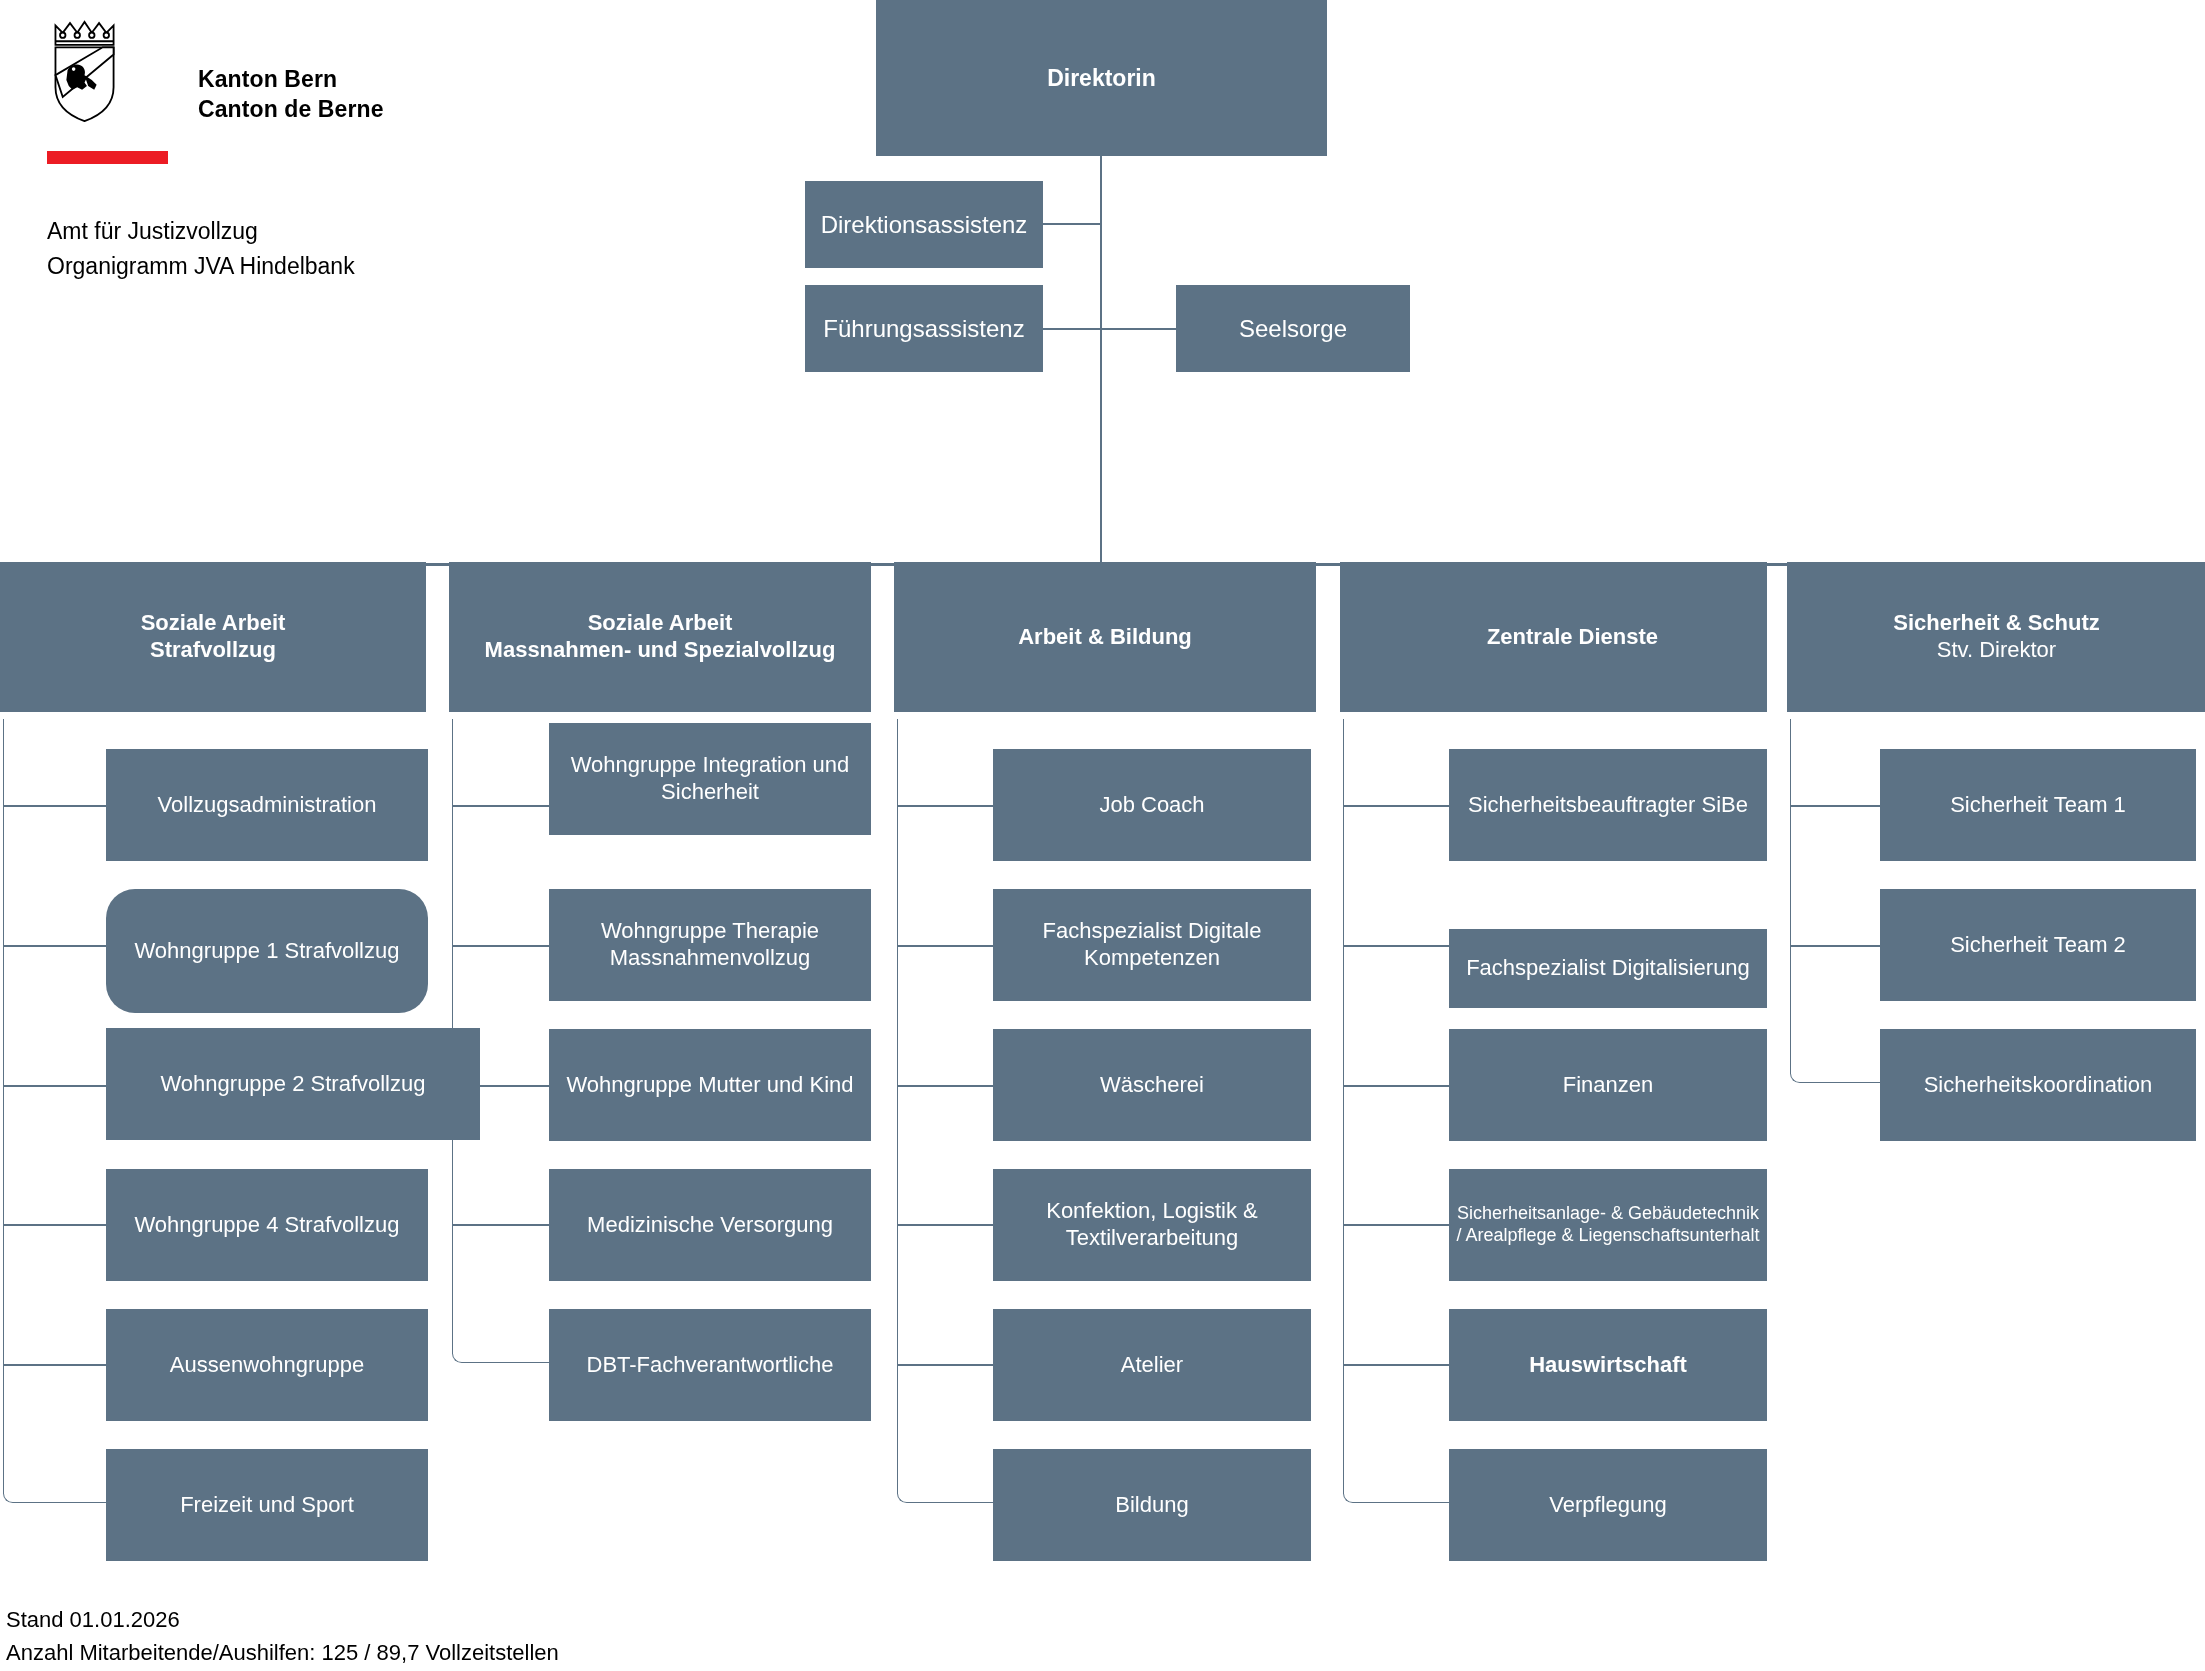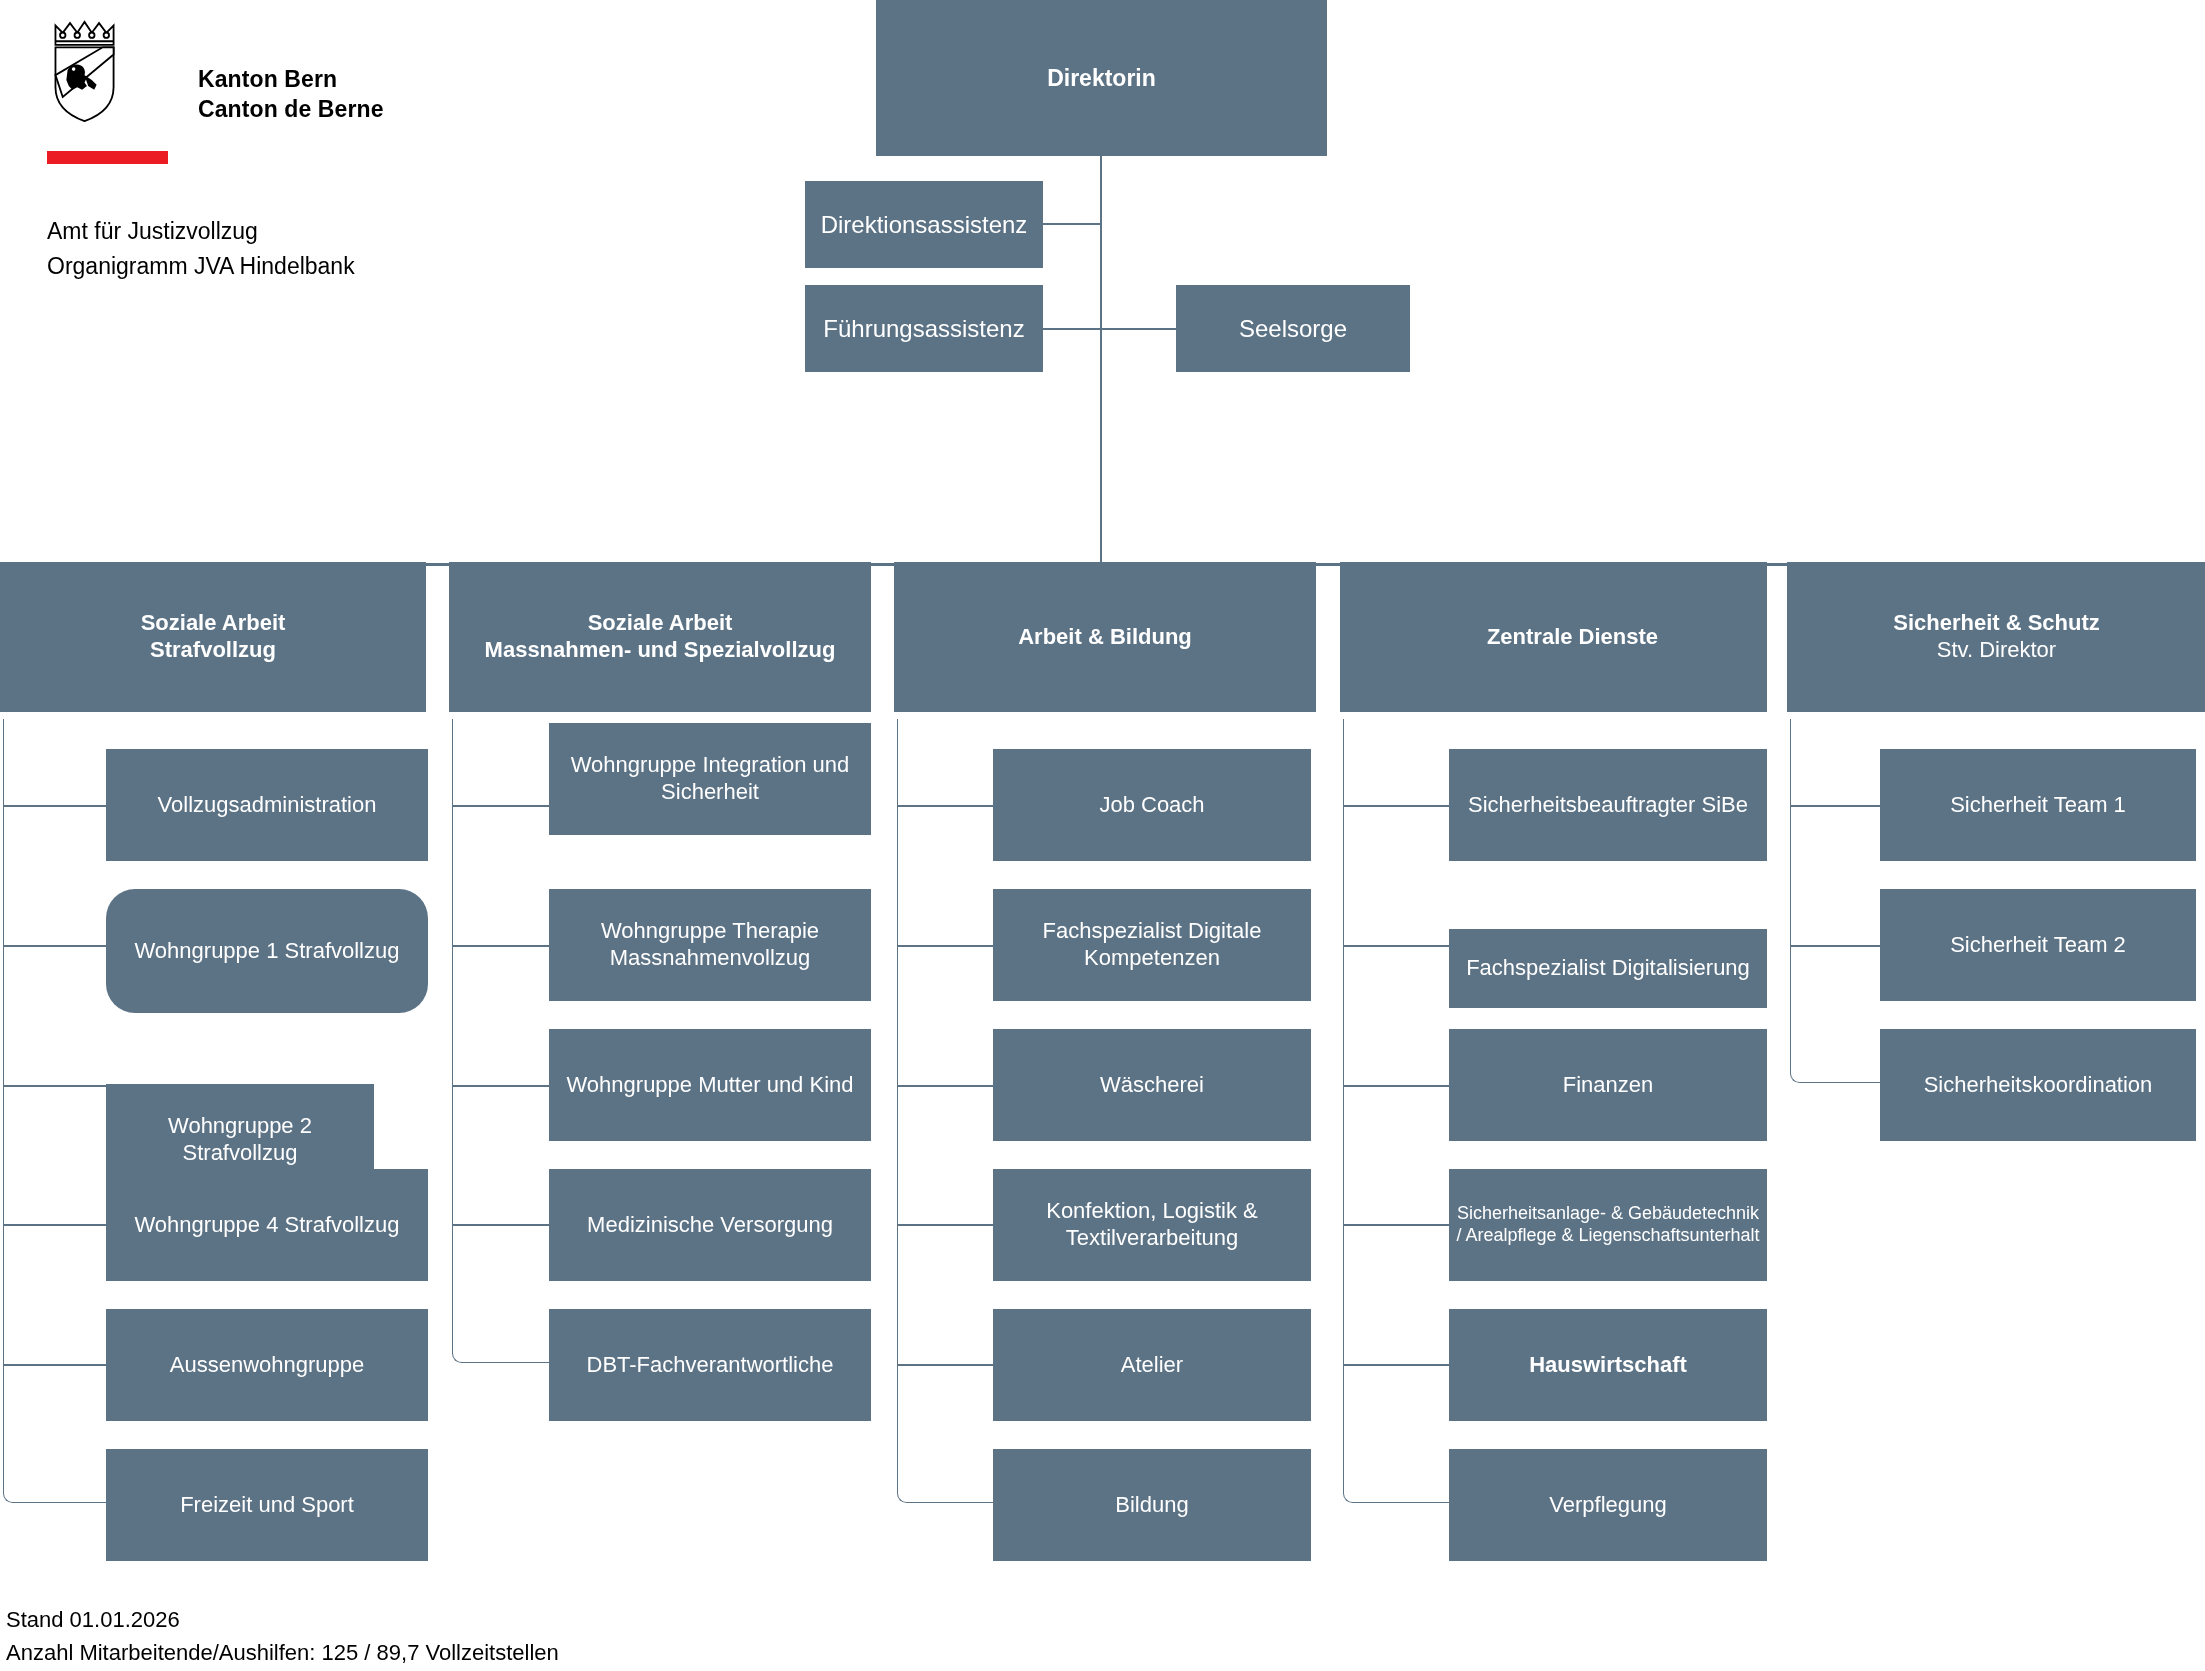--- a/index.html
+++ b/index.html
@@ -146,21 +146,21 @@
     </div>
   </div>
   <div class="corner-bl" style="left:3px; top:719px; width:103px; height:784px;"></div>
   <div class="ln-h" style="left:3px; top:805px; width:104px; height:1.8px;"></div>
   <div class="ln-h" style="left:3px; top:945px; width:104px; height:1.8px;"></div>
   <div class="ln-h" style="left:3px; top:1085px; width:104px; height:1.8px;"></div>
   <div class="ln-h" style="left:3px; top:1224px; width:104px; height:1.8px;"></div>
   <div class="ln-h" style="left:3px; top:1364px; width:104px; height:1.8px;"></div>
   <div class="box leaf" style="left:106px; top:749px; width:322px; height:112px;">Vollzugsadministration</div>
   <div class="box leaf" style="left:106px; top:889px; width:322px; height:124px;border-radius:29px;">Wohngruppe 1 Strafvollzug</div>
-  <div class="box leaf" style="left:106px; top:1084px; width:268px; height:112px;">Wohngruppe 2 Strafvollzug</div>
+  <div class="box leaf" style="left:106px; top:1028px; width:374px; height:112px;">Wohngruppe 2 Strafvollzug</div>
   <div class="box leaf" style="left:106px; top:1169px; width:322px; height:112px;">Wohngruppe 4 Strafvollzug</div>
   <div class="box leaf" style="left:106px; top:1309px; width:322px; height:112px;">Aussenwohngruppe</div>
   <div class="box leaf" style="left:106px; top:1449px; width:322px; height:112px;">Freizeit und Sport</div>
 
   <div class="box dept" style="left:449px; top:562px; width:422px; height:150px;">
     <div>
       <span>Soziale Arbeit</span><br>
       <span>Massnahmen- und Spezialvollzug</span>
     </div>
   </div>

